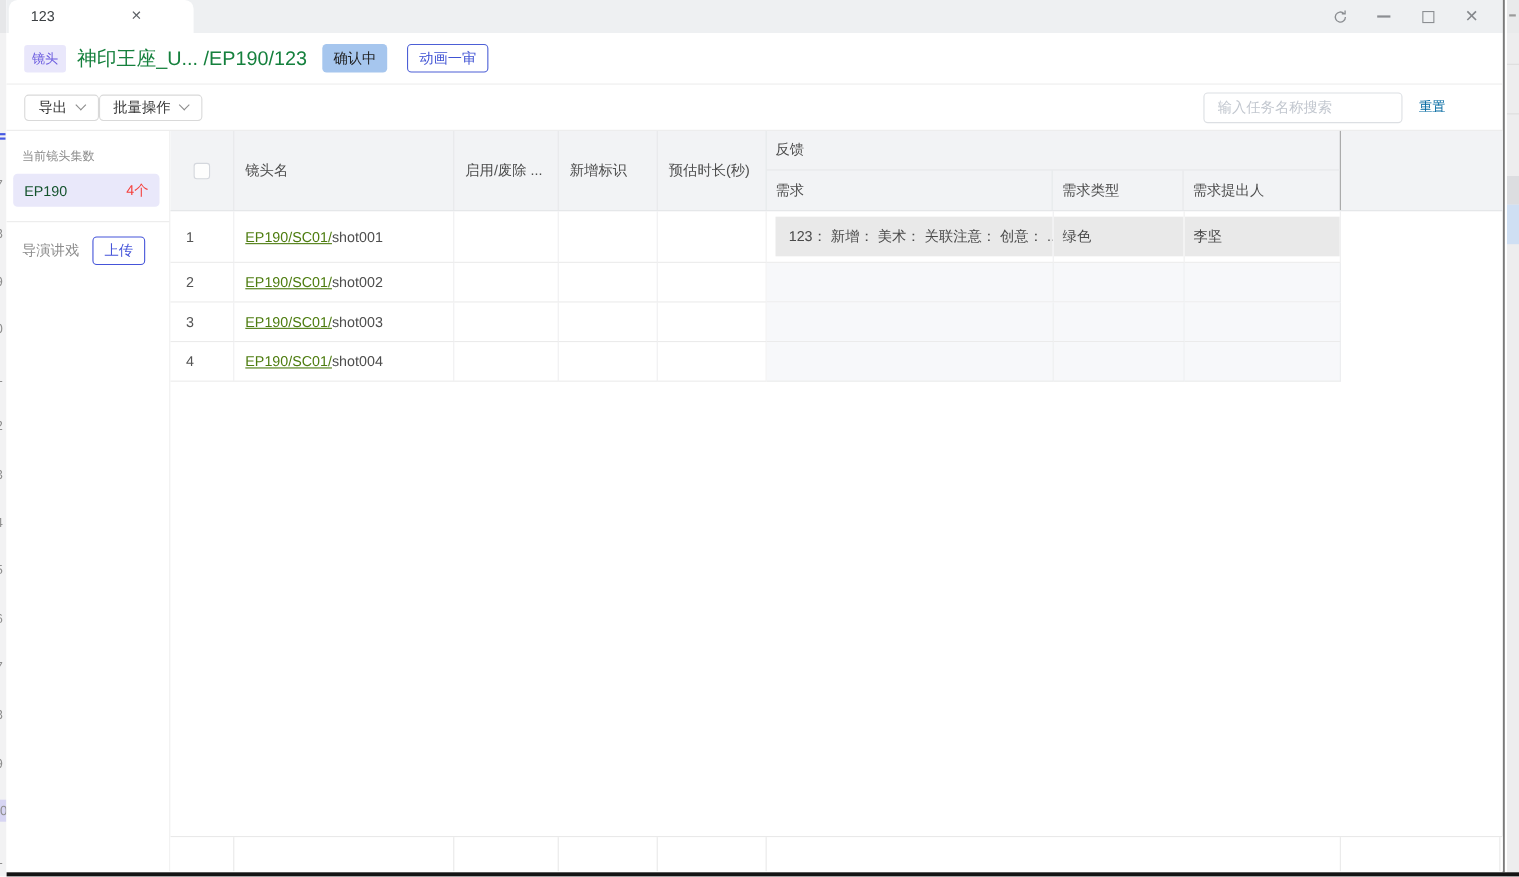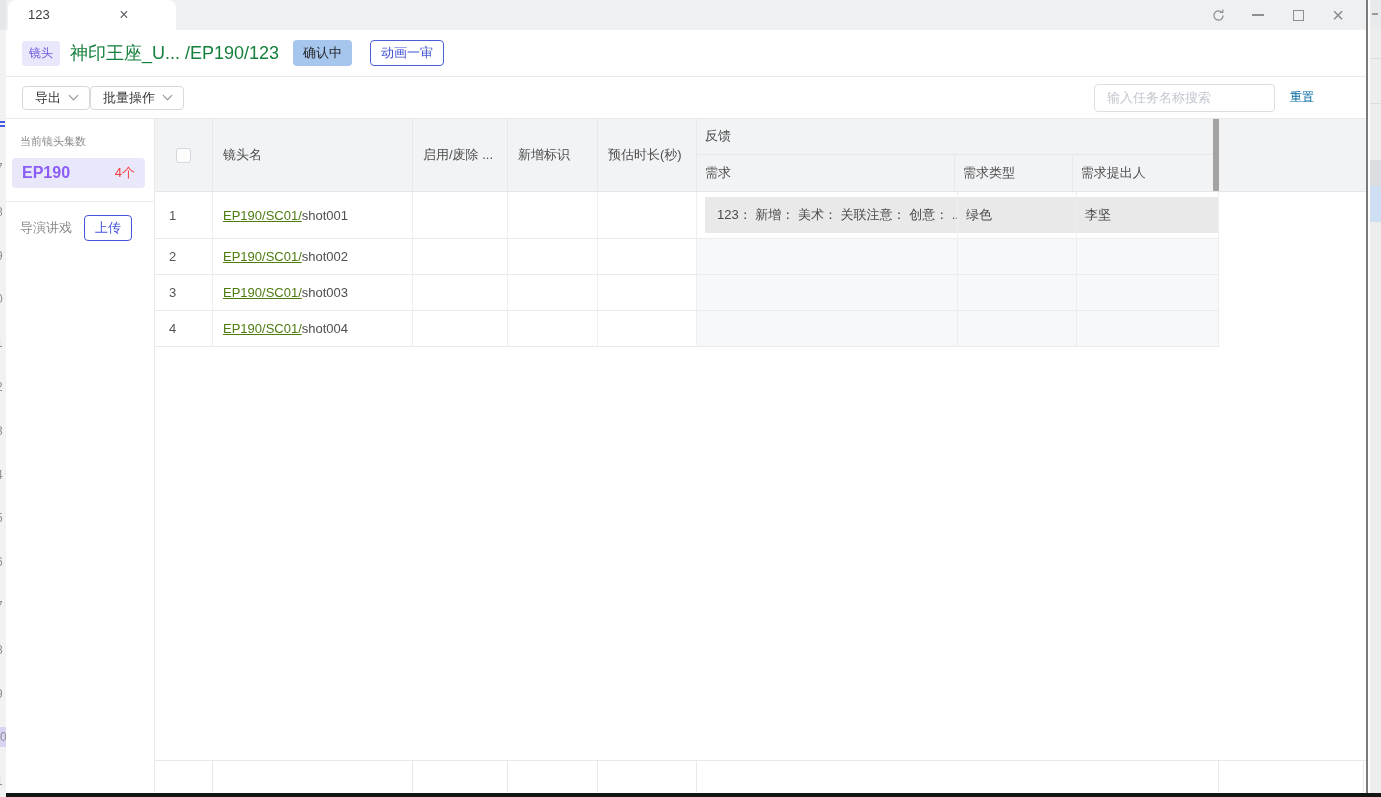--- a/index.html
+++ b/index.html
@@ -60,38 +60,38 @@
   .reset-btn { margin-left:15px; margin-right:52px; color:#0369a1; font-size:12px; font-weight:500; cursor:pointer; }
 
   
   .app-body { position:relative; display:flex; height:673px; }
 
   
   .sidebar { width:149px; border-right:1px solid #e9e9e9; background:#fff; }
   .sb-label { margin:15px 0 0 14px; color:#8c8c8c; font-size:11px; }
   .ep-item { margin:9px 9px 0 6px; height:30px; background:#e9e8fa; border-radius:4px; display:flex; align-items:center;
     justify-content:space-between; padding:0 10px; cursor:pointer; }
-  .ep-name { color:#8b5cf6; font-size:16px;font-weight:bold; }
+  .ep-name { color:#14532d; font-size:13px; }
   .ep-count { color:#f5413d; font-size:13px; }
   .sb-divider { margin-top:13px; border-bottom:1px solid #ececec; }
   .director-row { padding:13px 0 0 14px; display:flex; align-items:center; }
   .director-label { color:#8c8c8c; font-size:13px; }
   .upload-btn { margin-left:12px; border:1px solid #4554d9; color:#4554d9; background:#fff; border-radius:4px;
     padding:3px 10px; font-size:13px; cursor:pointer; }
 
   
   .table-area { flex:1; display:flex; flex-direction:column; position:relative; background:#fff; }
   .col-idx { width:58px; } .col-name { width:200px; } .col-status { width:95px; }
   .col-flag { width:90px; } .col-dur { width:99px; }
   .col-demand { width:261px; } .col-type { width:119px; } .col-proposer { width:142px; }
   .col-fill { flex:1; }
   .thead { display:flex; background:#f2f3f5; border-bottom:1px solid #e4e6e8; height:73px; }
   .th { display:flex; align-items:center; border-right:1px solid #e6e8ea; color:#4d4d4d; font-size:13px; font-weight:400; padding-left:10px; }
   .th.center { justify-content:center; padding-left:0; }
-  .fb-group { width:522px; display:flex; flex-direction:column; border-right:6px solid #a3a3a3; }
+  .fb-group { width:522px; display:flex; flex-direction:column; border-right:1px solid #a3a3a3; }
   .fb-group-label { height:36px; display:flex; align-items:center; padding-left:8px; border-bottom:1px solid #e6e8ea; color:#4d4d4d; font-weight:500; }
   .fb-sub { display:flex; height:37px; }
   .fb-sub .th { padding-left:8px; }
   .fb-sub .th:last-child { border-right:none; }
   .th-fill { border-right:none; }
   .checkbox { width:15px; height:15px; border:1px solid #d4d7dd; border-radius:3px; background:#fdfdfd; cursor:pointer; }
 
   .trow { display:flex; }
   .td { border-right:1px solid #efeff0; border-bottom:1px solid #ebebeb; display:flex; align-items:center; overflow:hidden; }
   .td.col-fill { border-right:none; border-bottom:none; }

